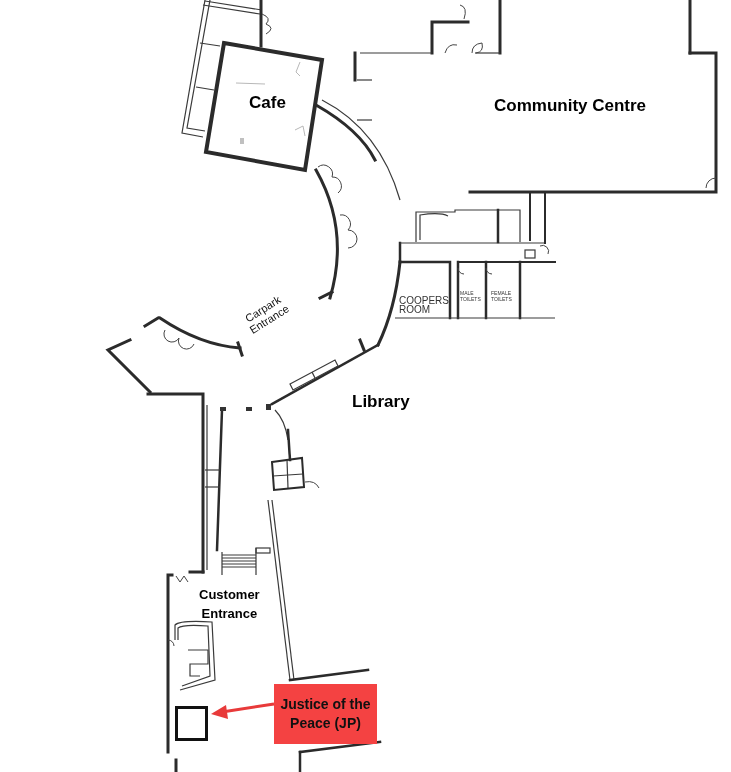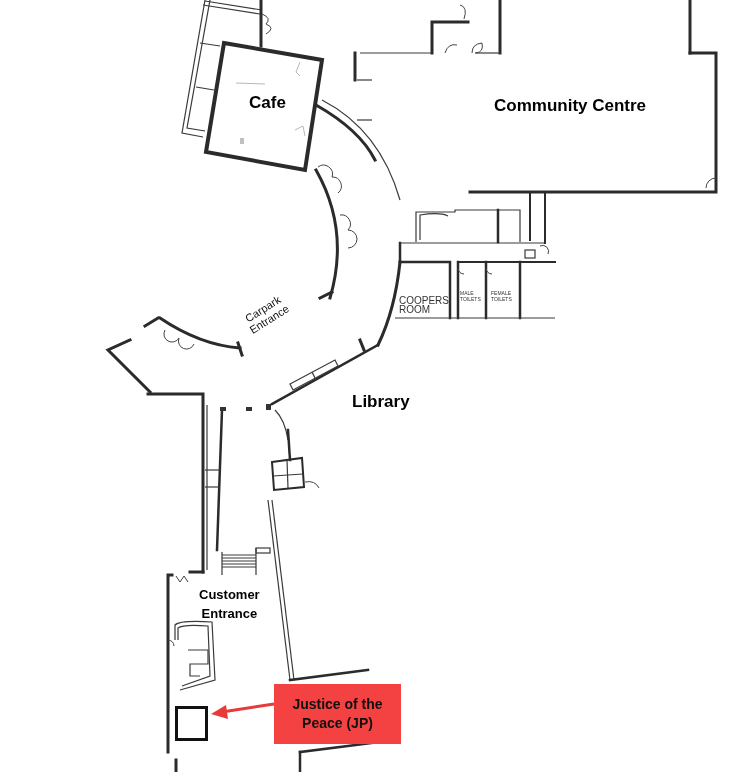--- a/index.html
+++ b/index.html
@@ -8,21 +8,21 @@
   .wall { stroke:#2b2b2b; fill:none; stroke-linecap:square; }
   .thin { stroke:#3a3a3a; fill:none; stroke-width:1.2; }
   .light { stroke:#b8b8b8; fill:none; stroke-width:1; }
   .door { stroke:#444; fill:none; stroke-width:1; }
   .label { position:absolute; font-weight:bold; color:#000; white-space:nowrap; }
   .room-big { font-size:17px; }
   .room-med { font-size:13px; text-align:center; line-height:19px; }
   .tiny { position:absolute; font-size:7px; color:#333; line-height:8px; white-space:nowrap; }
   .carpark { position:absolute; font-size:11px; color:#111; line-height:12px; text-align:center; transform:rotate(-32deg); transform-origin:center; }
   .callout {
-    position:absolute; left:274px; top:684px; width:127px; height:60px;
+    position:absolute; left:274px; top:684px; width:103px; height:60px;
     background:#f44242; color:#111; font-weight:bold; font-size:14px;
     text-align:center; line-height:19px; display:flex; align-items:center; justify-content:center; flex-direction:column;
   }
   .jp-box { position:absolute; left:175px; top:706px; width:33px; height:35px; border:3px solid #111; box-sizing:border-box; background:transparent; }
 </style>
 </head>
 <body>
 
 <svg id="plan" viewBox="0 0 731 772" xmlns="http://www.w3.org/2000/svg">
 

